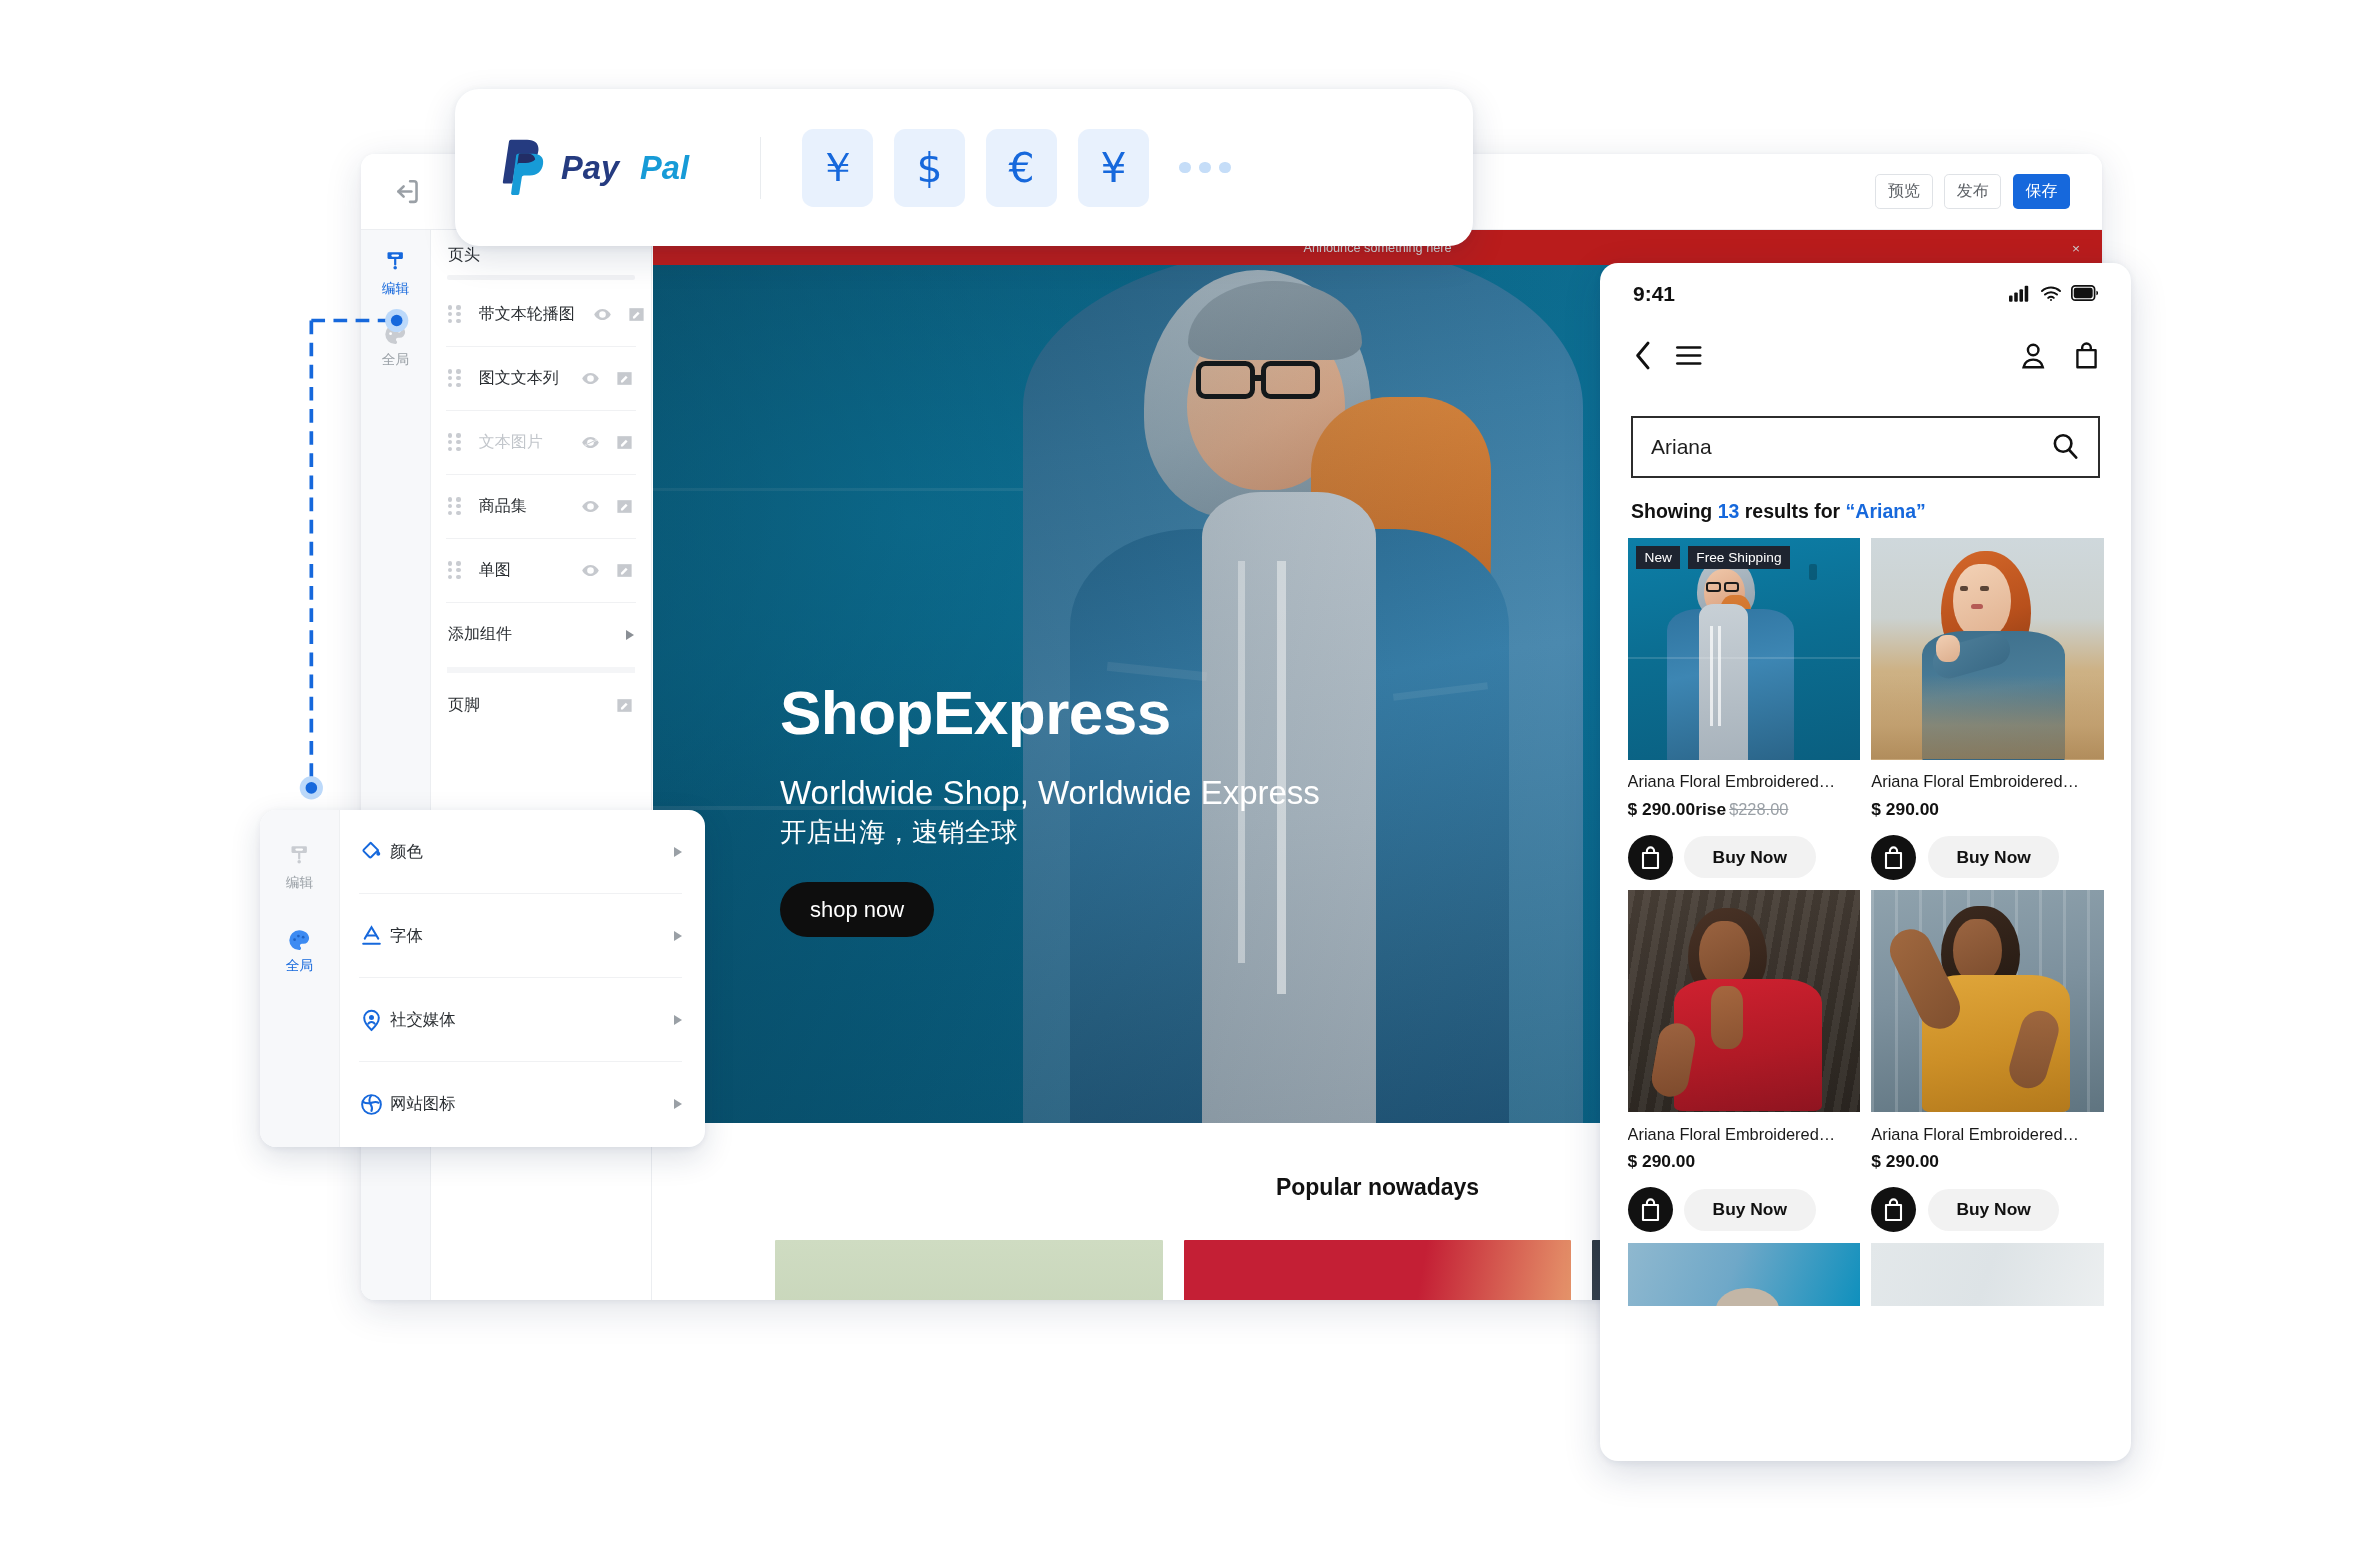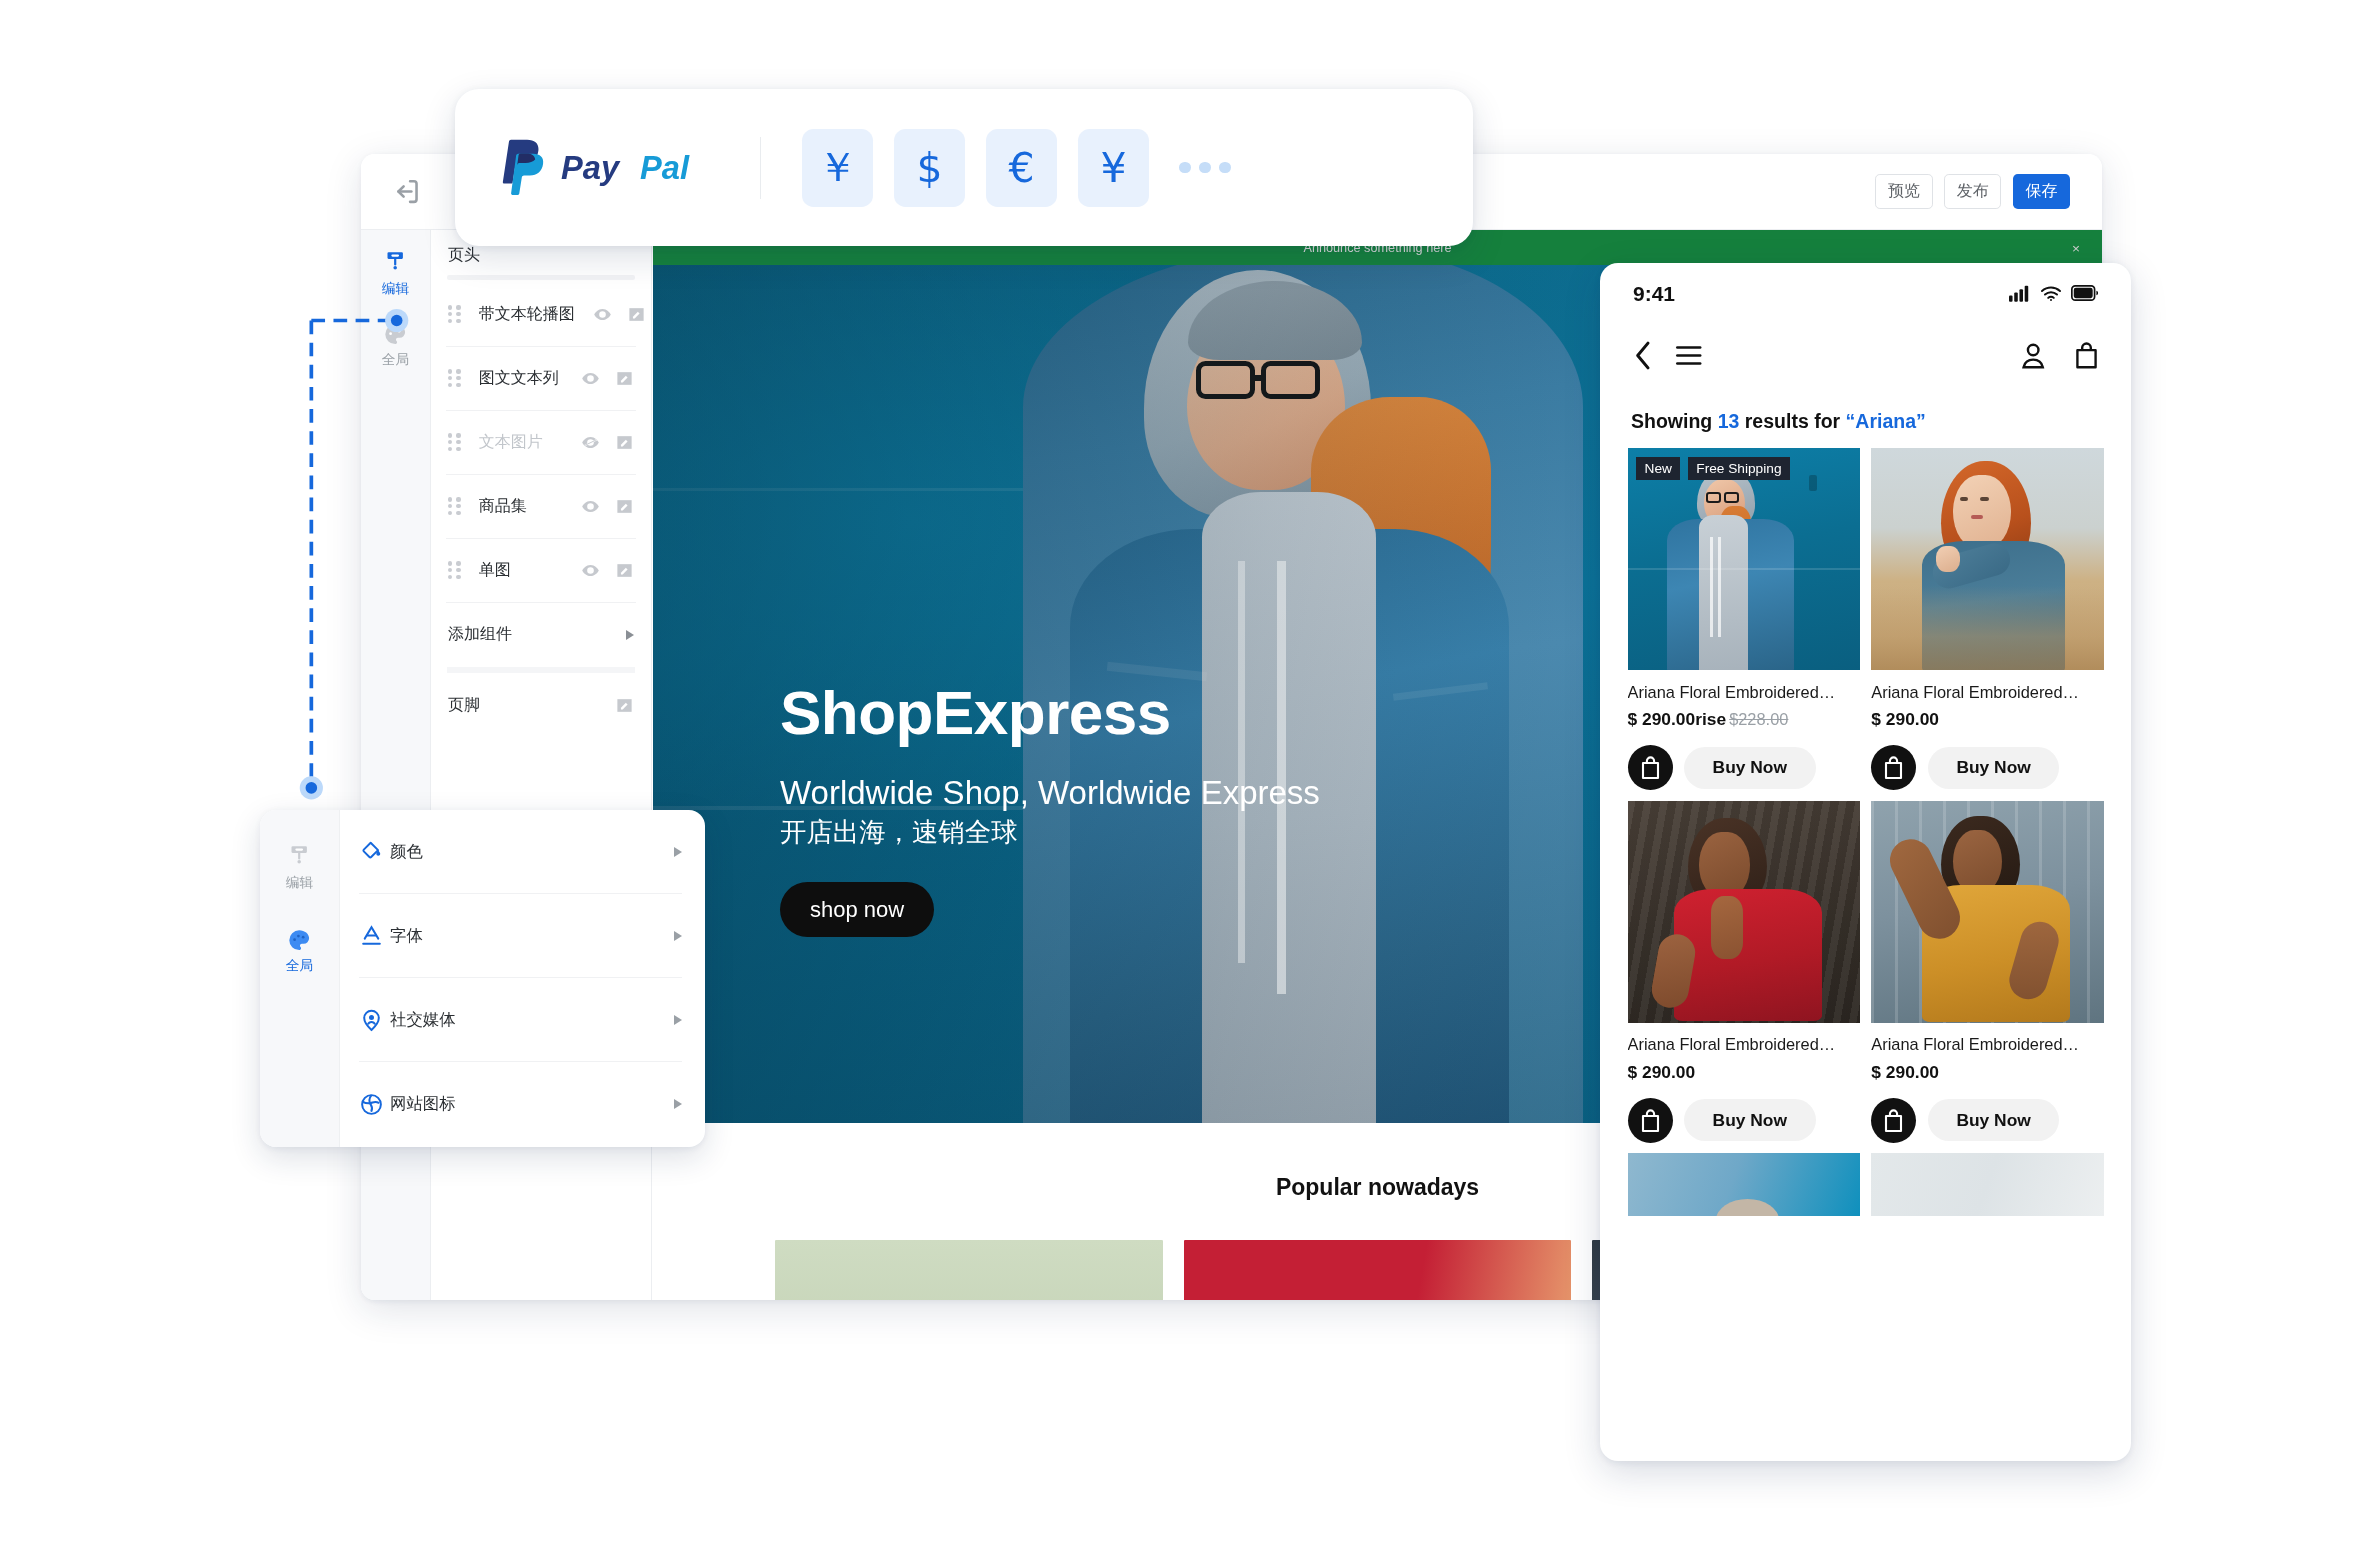--- a/index.html
+++ b/index.html
@@ -69,21 +69,21 @@
   }
   .simple-row.noborder { border-bottom: none; }
   .caret { width: 0; height: 0; border-left: 8.5px solid #8a8f95; border-top: 5.8px solid transparent; border-bottom: 5.8px solid transparent; }
   .thick-sep { height: 6.3px; background: #f4f5f7; margin: 0 1.1px; }
 
   
   .editor-canvas {
     position: absolute; left: 292px; top: 76px; right: 0; bottom: 0; background: #fff; overflow: hidden;
   }
   .announce-bar {
-    position: absolute; left: 0; top: 0; width: 100%; height: 35px; background: #15803d;
+    position: absolute; left: 0; top: 0; width: 100%; height: 35px; background: #b91c1c;
     display: flex; align-items: center; justify-content: center; color: #d8d8d8; font-size: 12.7px;
   }
   .announce-close { position: absolute; right: 22px; top: 50%; transform: translateY(-50%); color: #cfcfcf; font-size: 13.7px; cursor: pointer; }
 
   .hero {
     position: absolute; left: 0; top: 35px; width: 100%; height: 859px; overflow: hidden;
     background: linear-gradient(178deg,#0a6e93 0%,#0b7ba3 30%,#0c6b8e 62%,#0a5d80 100%);
   }
   .hero-photo { position: absolute; inset: 0; }
   .hero-content { position: absolute; left: 127px; top: 417px; z-index: 6; }
@@ -610,20 +610,31 @@
         </span>
         <span class="nav-ico">
           <svg width="25" height="28.5" viewBox="0 0 22 25" fill="none" stroke="#111" stroke-width="2.1" stroke-linejoin="round">
               <path d="M3 8h16v15H3z"></path>
               <path d="M7.2 8V6a3.8 3.8 0 0 1 7.6 0v2"></path>
             </svg>
         </span>
       </span>
     </div>
 
+    <div class="search-wrap">
+      <div class="search-box">
+        <span class="search-val">Ariana</span>
+        <span>
+          <svg width="30" height="30" viewBox="0 0 24 24" fill="none" stroke="#111" stroke-width="2.1" stroke-linecap="round">
+              <circle cx="10.5" cy="10" r="6.6"></circle>
+              <path d="M15.4 15.2 21 21.3"></path>
+            </svg>
+        </span>
+      </div>
+    </div>
 
     <div class="results-line">
       <span>Showing </span><span class="hl">13</span><span> results for </span><span class="hl">“Ariana”</span>
     </div>
 
     <div class="prod-grid">
 
       <div class="prod-card">
         <div class="prod-img" style="background:linear-gradient(170deg,#0d7fa8 0%,#0b6e92 45%,#0a5f80 100%);">
           <div class="badges">

